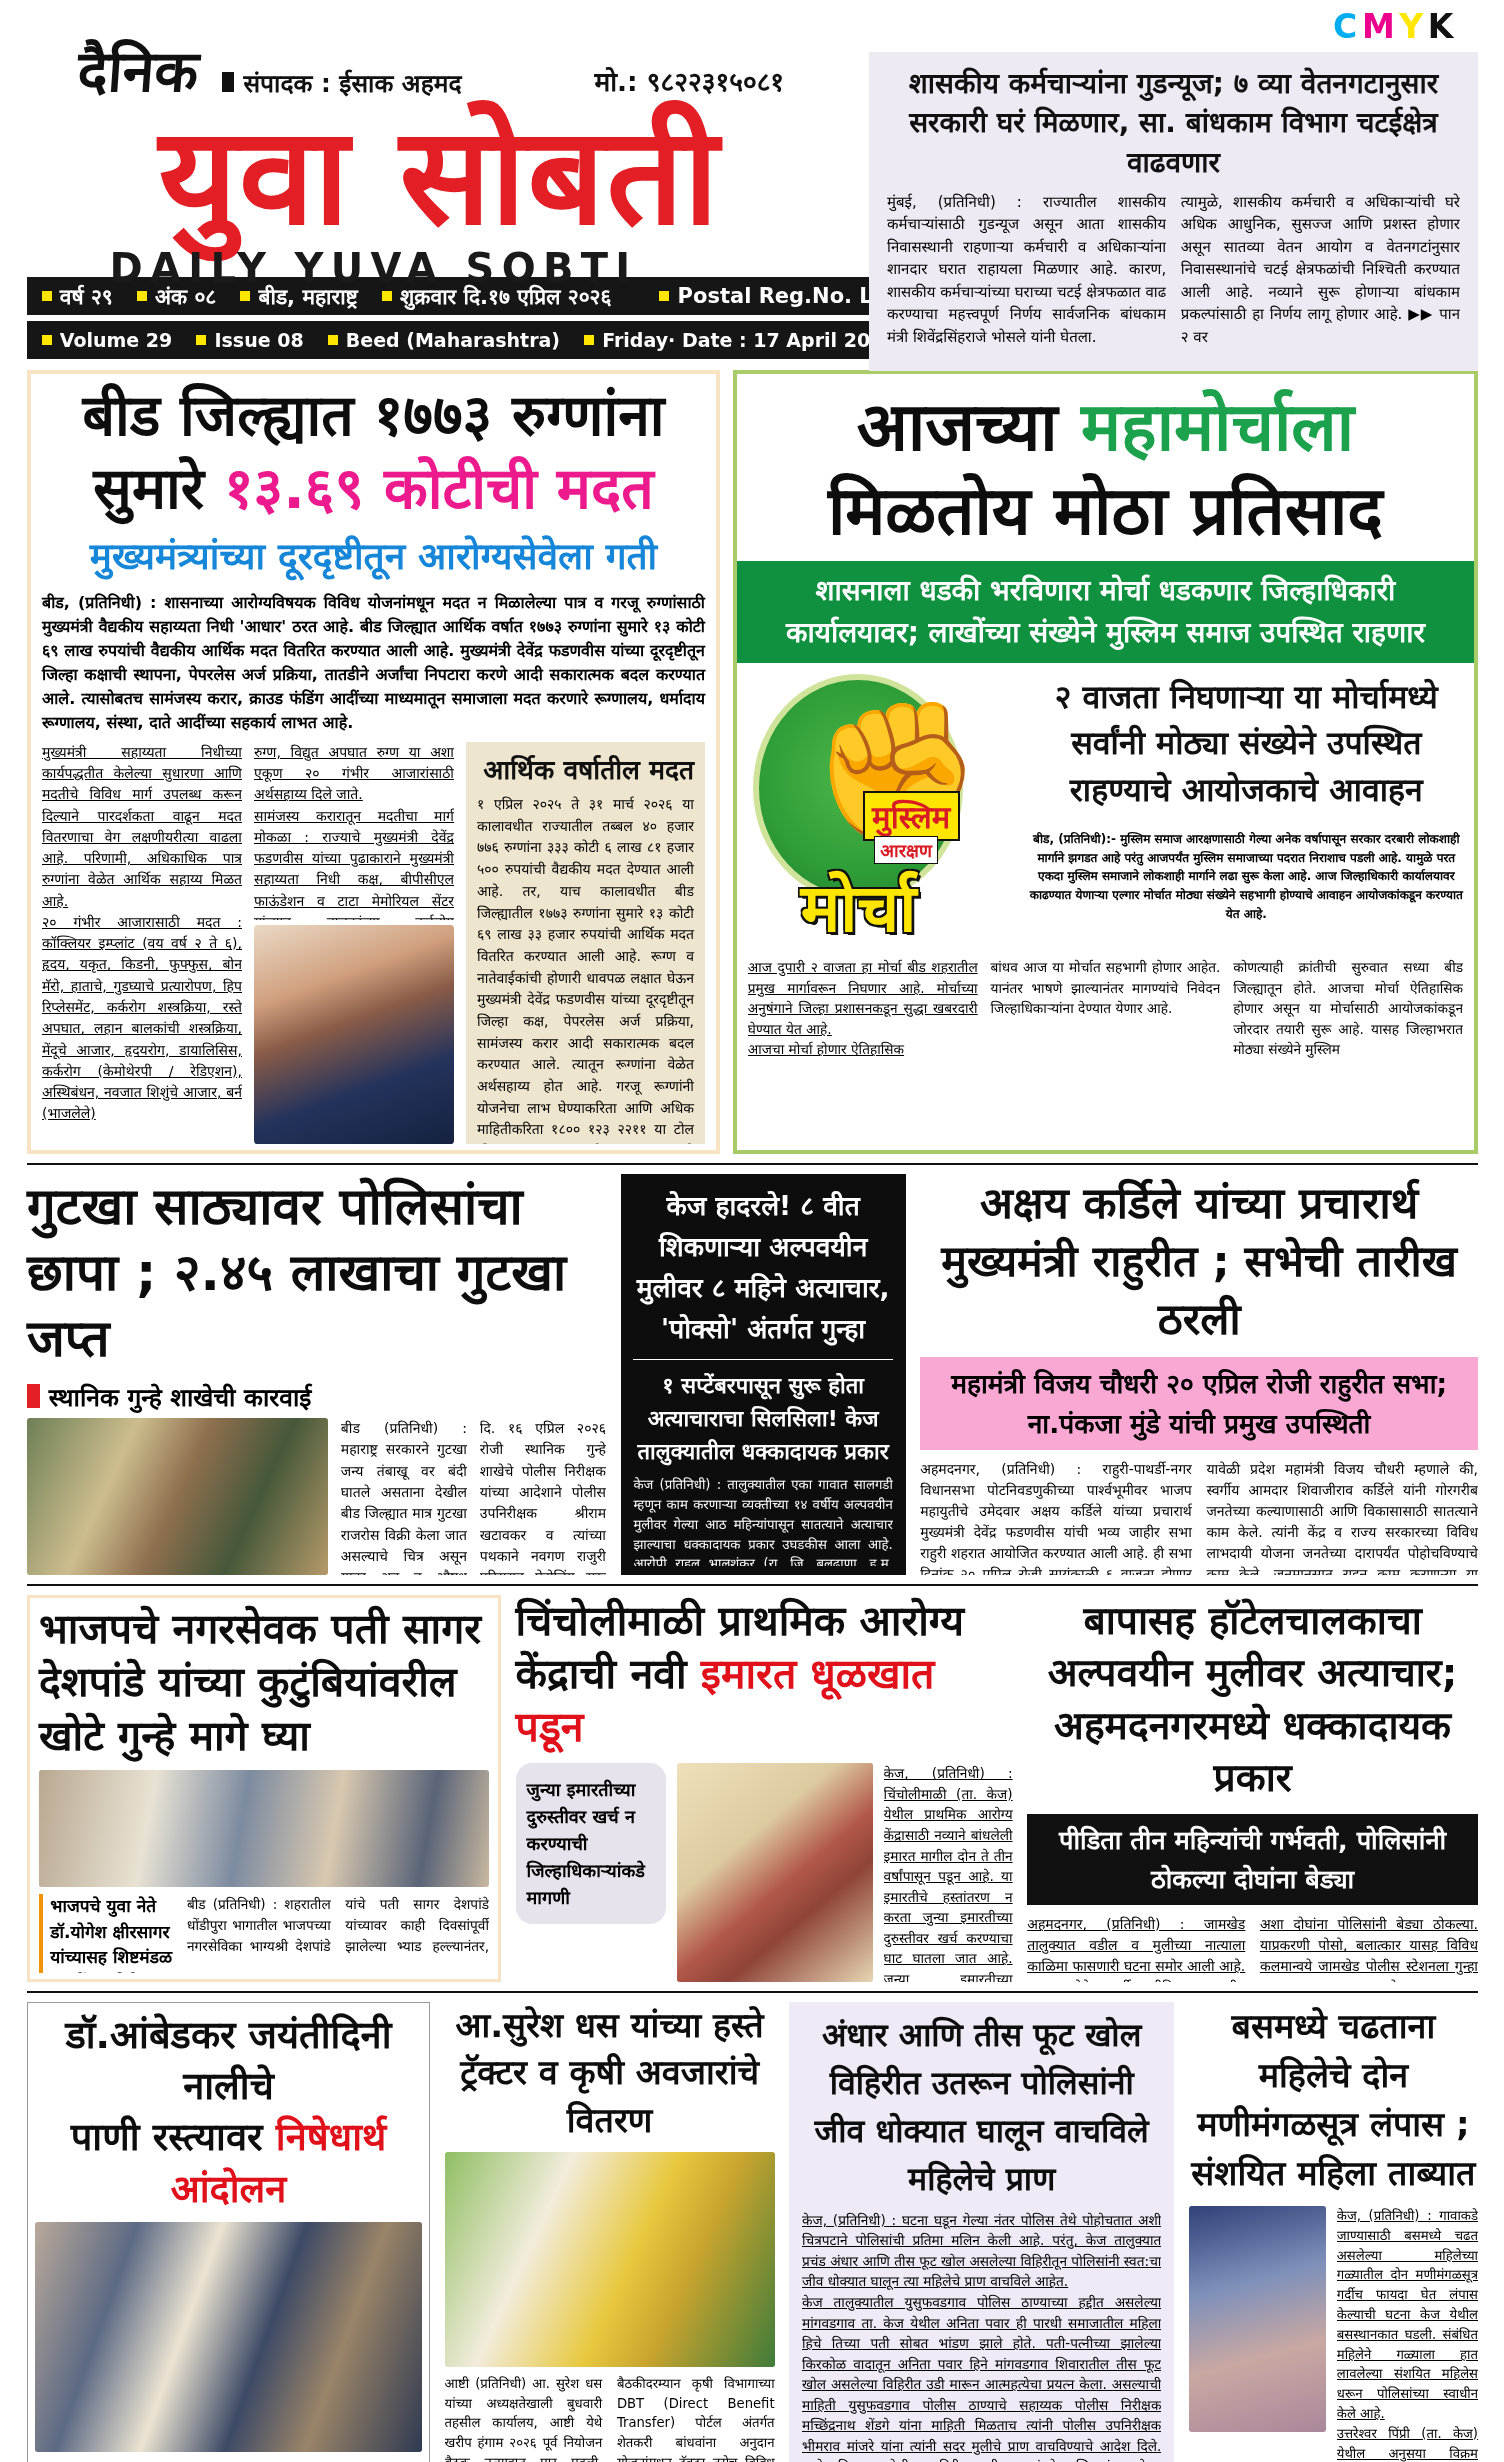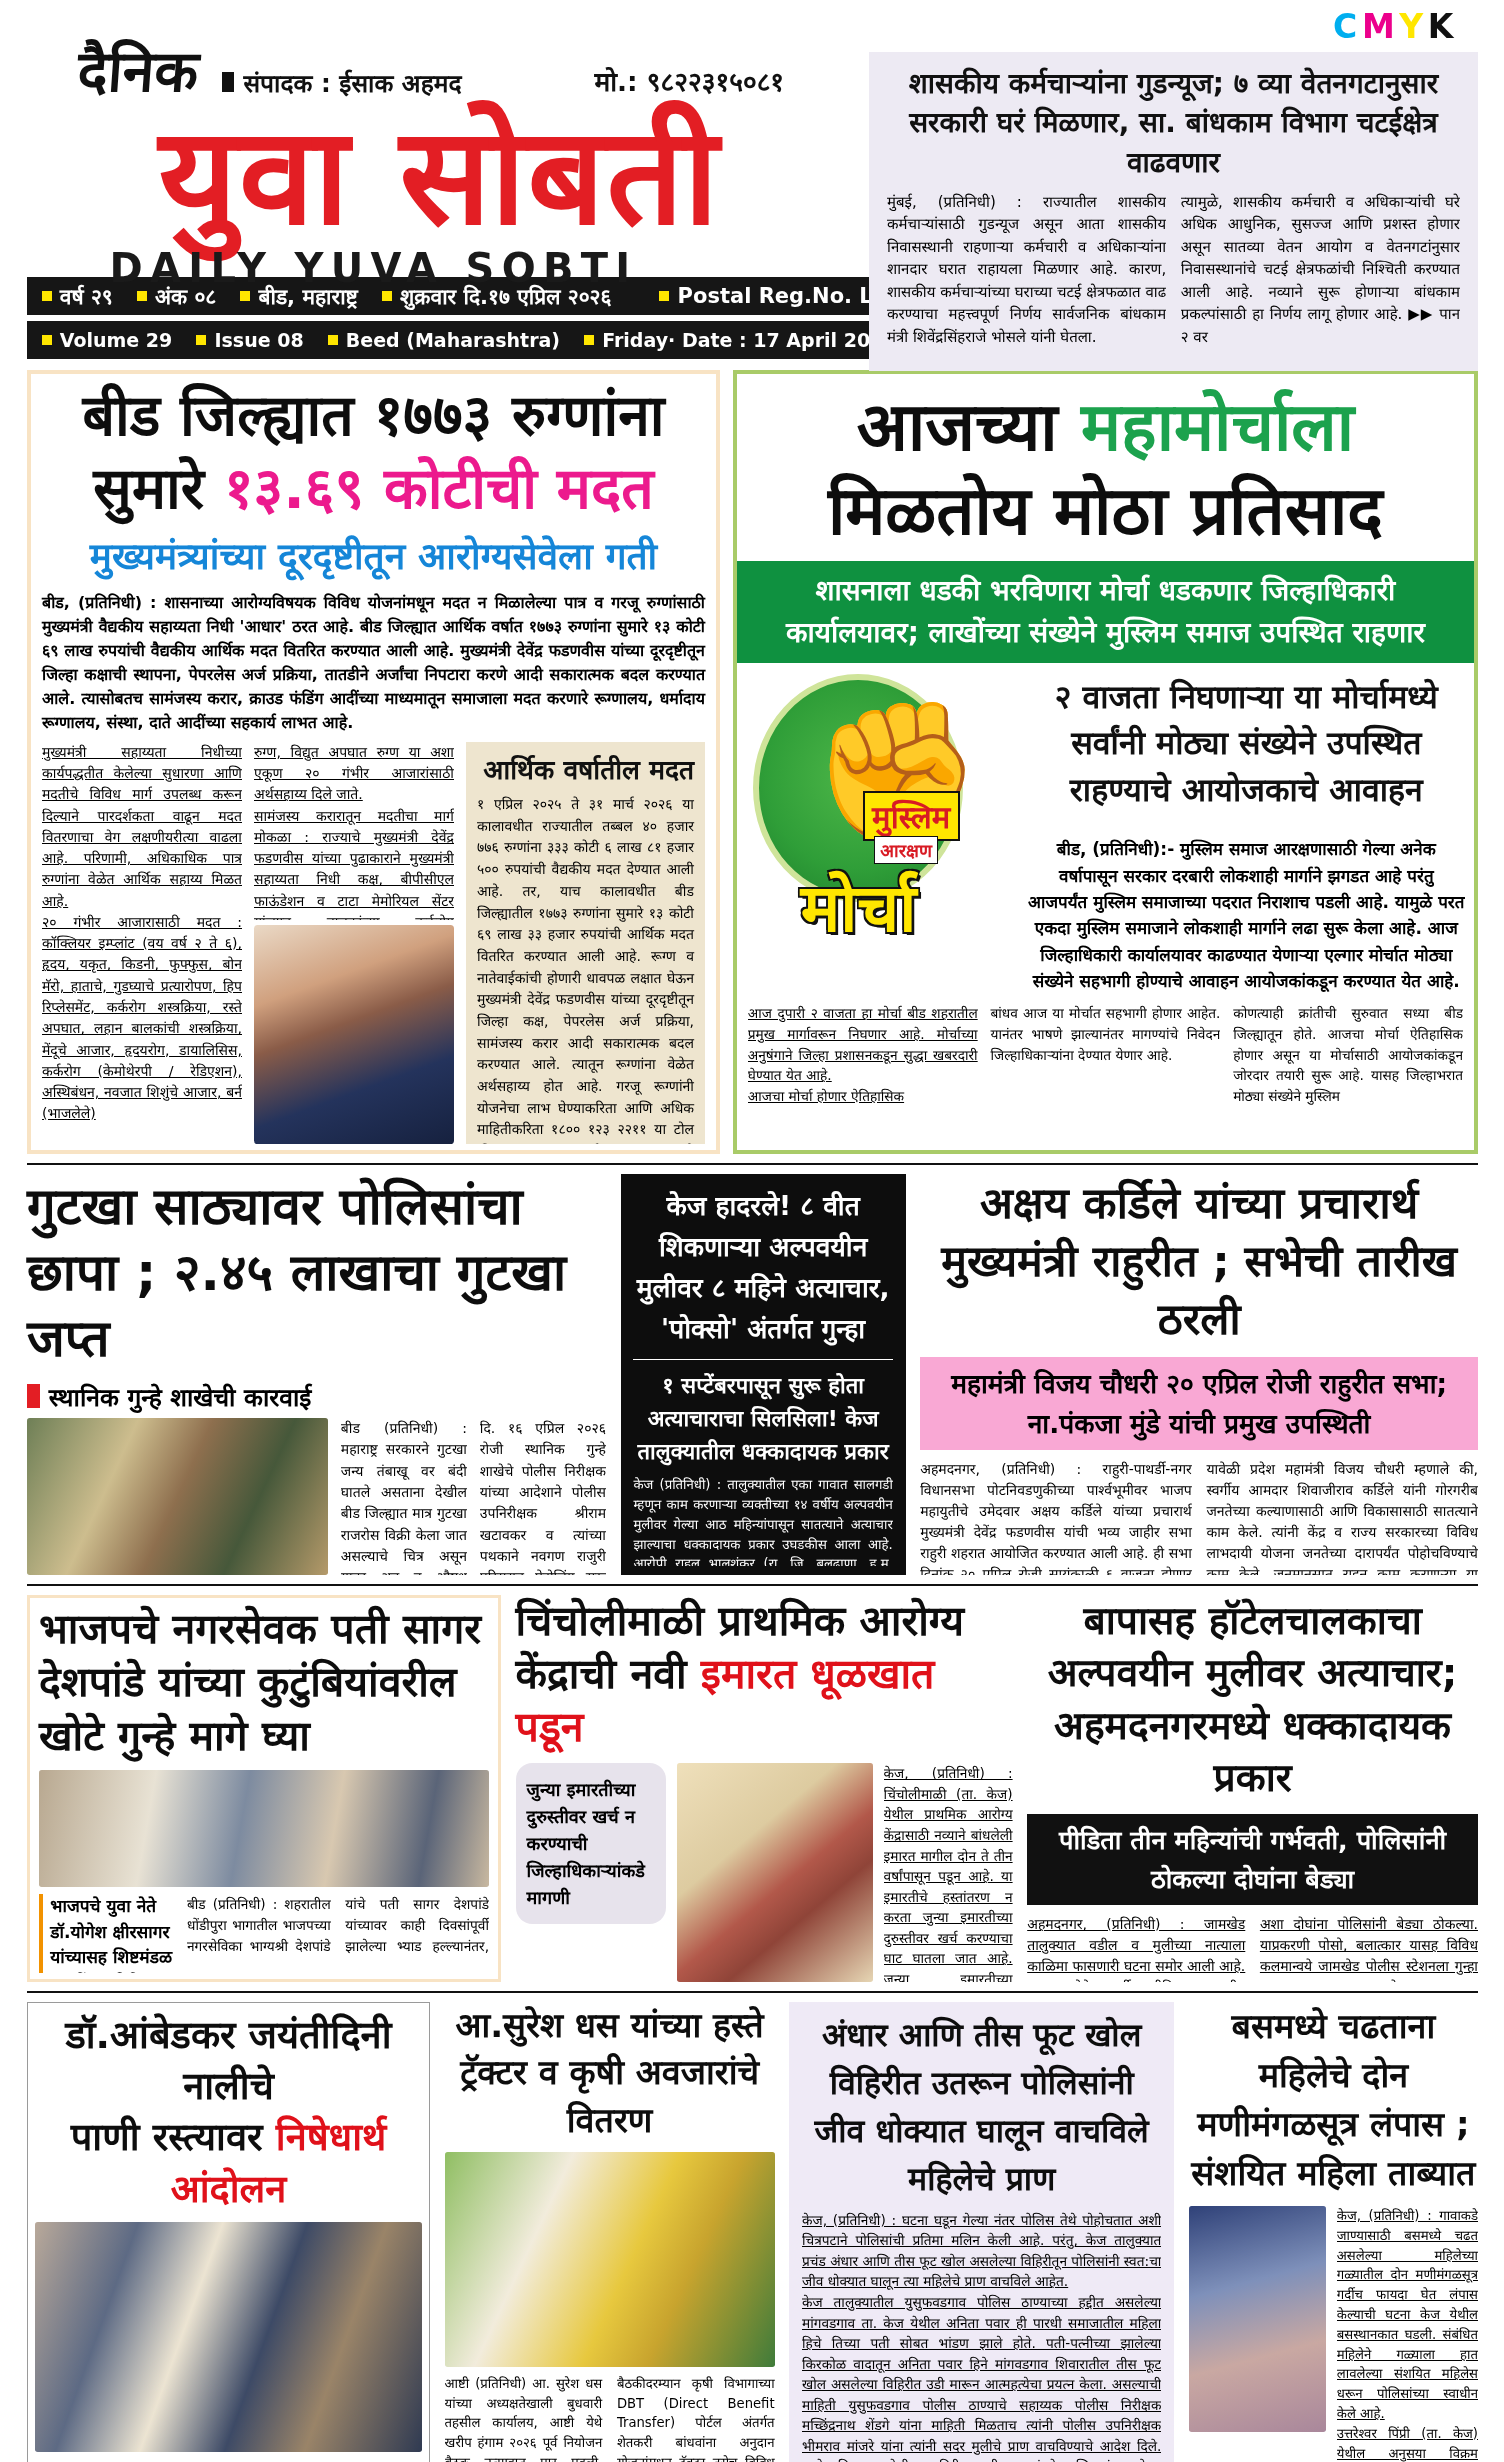--- a/index.html
+++ b/index.html
@@ -57,21 +57,21 @@
   .morcha { display:flex; gap:12.8px; padding:11px 9px 5.5px; }
   .logo { flex:0 0 269px; position:relative; height:274px; }
   .logo .oval { position:absolute; left:7.3px; top:0; width:210px; height:228px; border-radius:50%; background:radial-gradient(circle at 50% 45%,#4db648 0%,#2f9e38 60%,#1d7f2c 100%); border:6.4px solid #cfe49a; }
   .fist { position:absolute; left:66px; top:18px; font-size:137px; color:#111; }
   .lgtx { position:absolute; font-weight:900; }
   .lg1 { left:117px; top:117px; background:#ffe600; color:#d81b24; font-size:31px; padding:1.8px 7.3px; border:2.7px solid #111; }
   .lg2 { left:128px; top:162px; background:#fff; color:#d81b24; font-size:18px; padding:0.9px 5.5px; border:1.8px solid #111; }
   .lg3 { left:55px; top:186px; color:#ffe600; font-size:66px; text-shadow:2.7px 2.7px 0 #111,-1.8px -1.8px 0 #111,1.8px -1.8px 0 #111,-1.8px 1.8px 0 #111; }
   .morcha .mtxt { flex:1; }
   .morcha .mtxt h3 { font-size:32px; font-weight:900; text-align:center; line-height:1.45; color:#111; }
-  .morcha .mtxt p { font-size:17px; font-weight:600; line-height:1.55; margin-top:23px; text-align:center; }
+  .morcha .mtxt p { font-size:12px; font-weight:600; line-height:1.55; margin-top:17px; text-align:center; }
   .r-cols { display:flex; gap:12.8px; padding:3.6px 11px 9px; flex:1; overflow:hidden; }
   .r-cols div { flex:1; font-size:13.7px; line-height:1.5; overflow:hidden; }
 
   
   .nrow { display:flex; gap:14.6px; margin-top:9px; border-top:2.7px solid #111; padding-top:9px; }
   .row2 { height:412px; }
   .row3 { height:398px; }
   .row4 { height:511px; }
   .bt { font-size:14px; line-height:1.5; }
 

